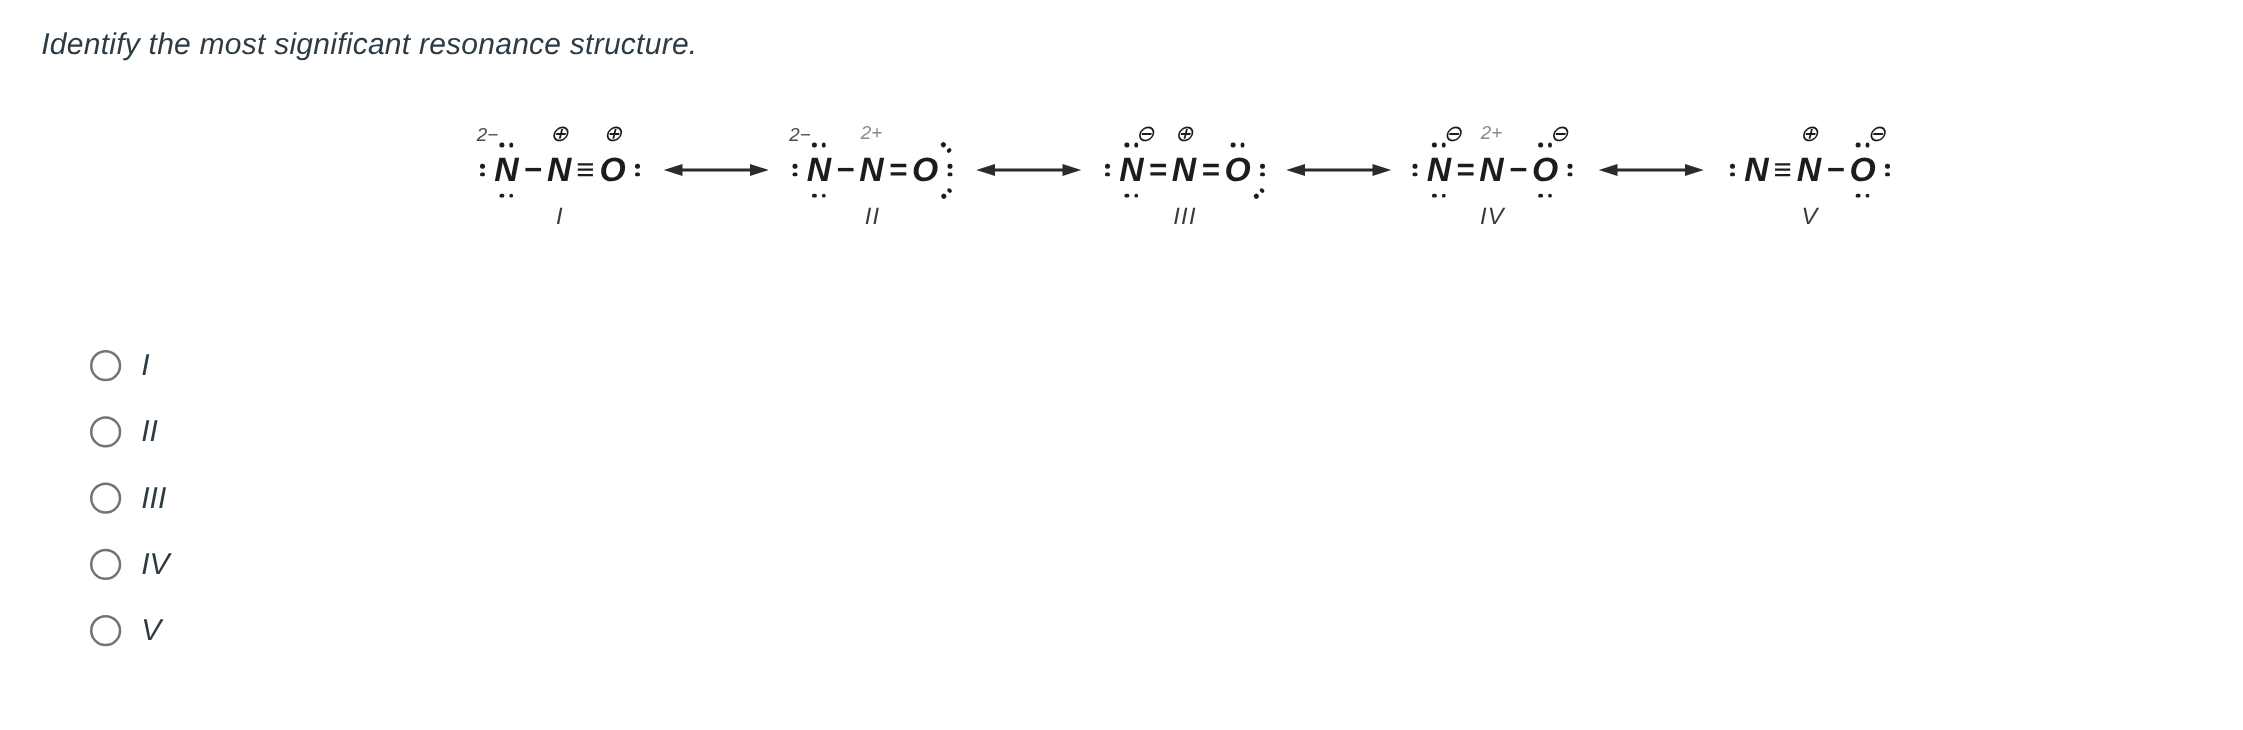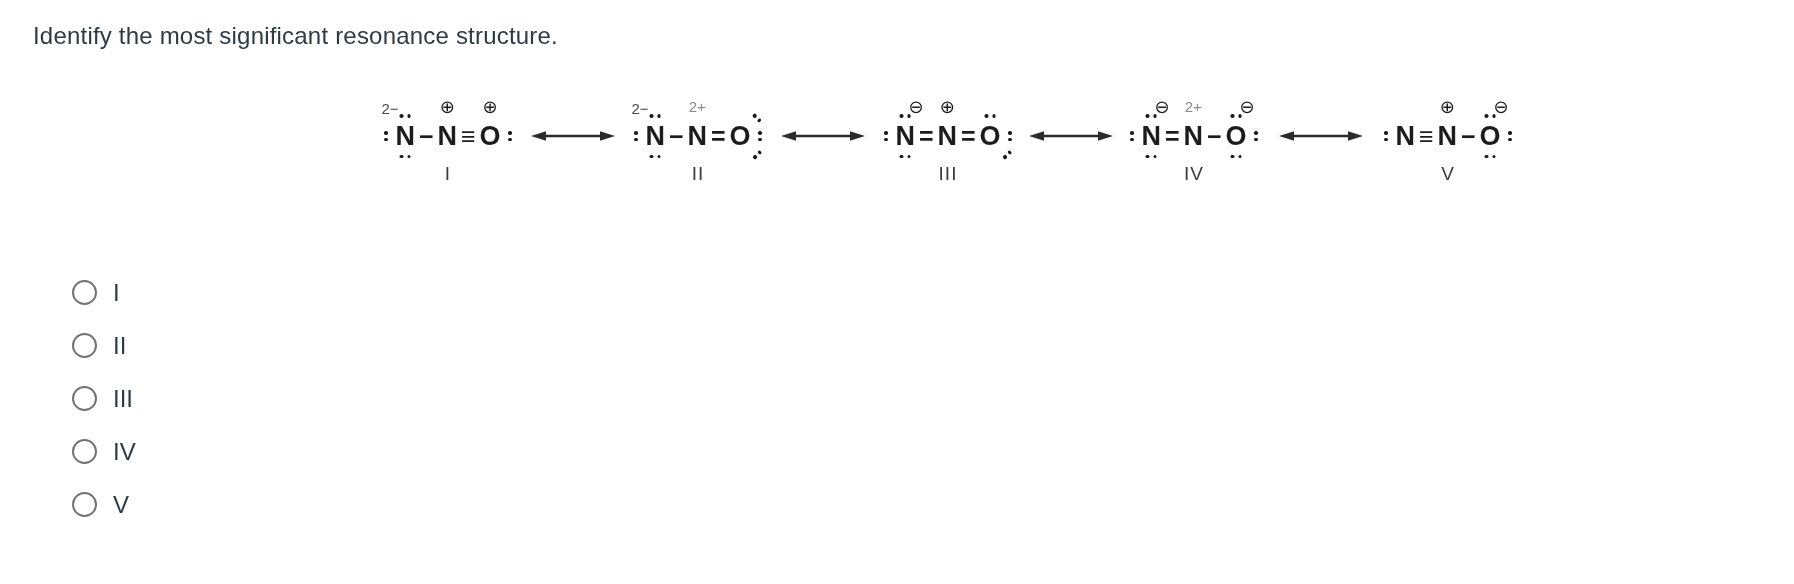--- a/index.html
+++ b/index.html
@@ -2,20 +2,21 @@
 <html><head>
 <meta charset="utf-8">
 <style>
   html,body{margin:0;padding:0;background:#fff;}
   .page{
     position:relative;
     width:1794px;height:584px;
     background:#ffffff;
     font-family:"Liberation Sans", sans-serif;
     overflow:hidden;
+    font-style:italic;
   }
   .question-title{
     position:absolute;left:33px;top:22px;
     font-size:24px;color:#2D3B45;font-weight:400;
     letter-spacing:.2px;
   }
   
   .resonance-row{
     position:absolute;top:95px;left:0;width:100%;height:110px;
   }

